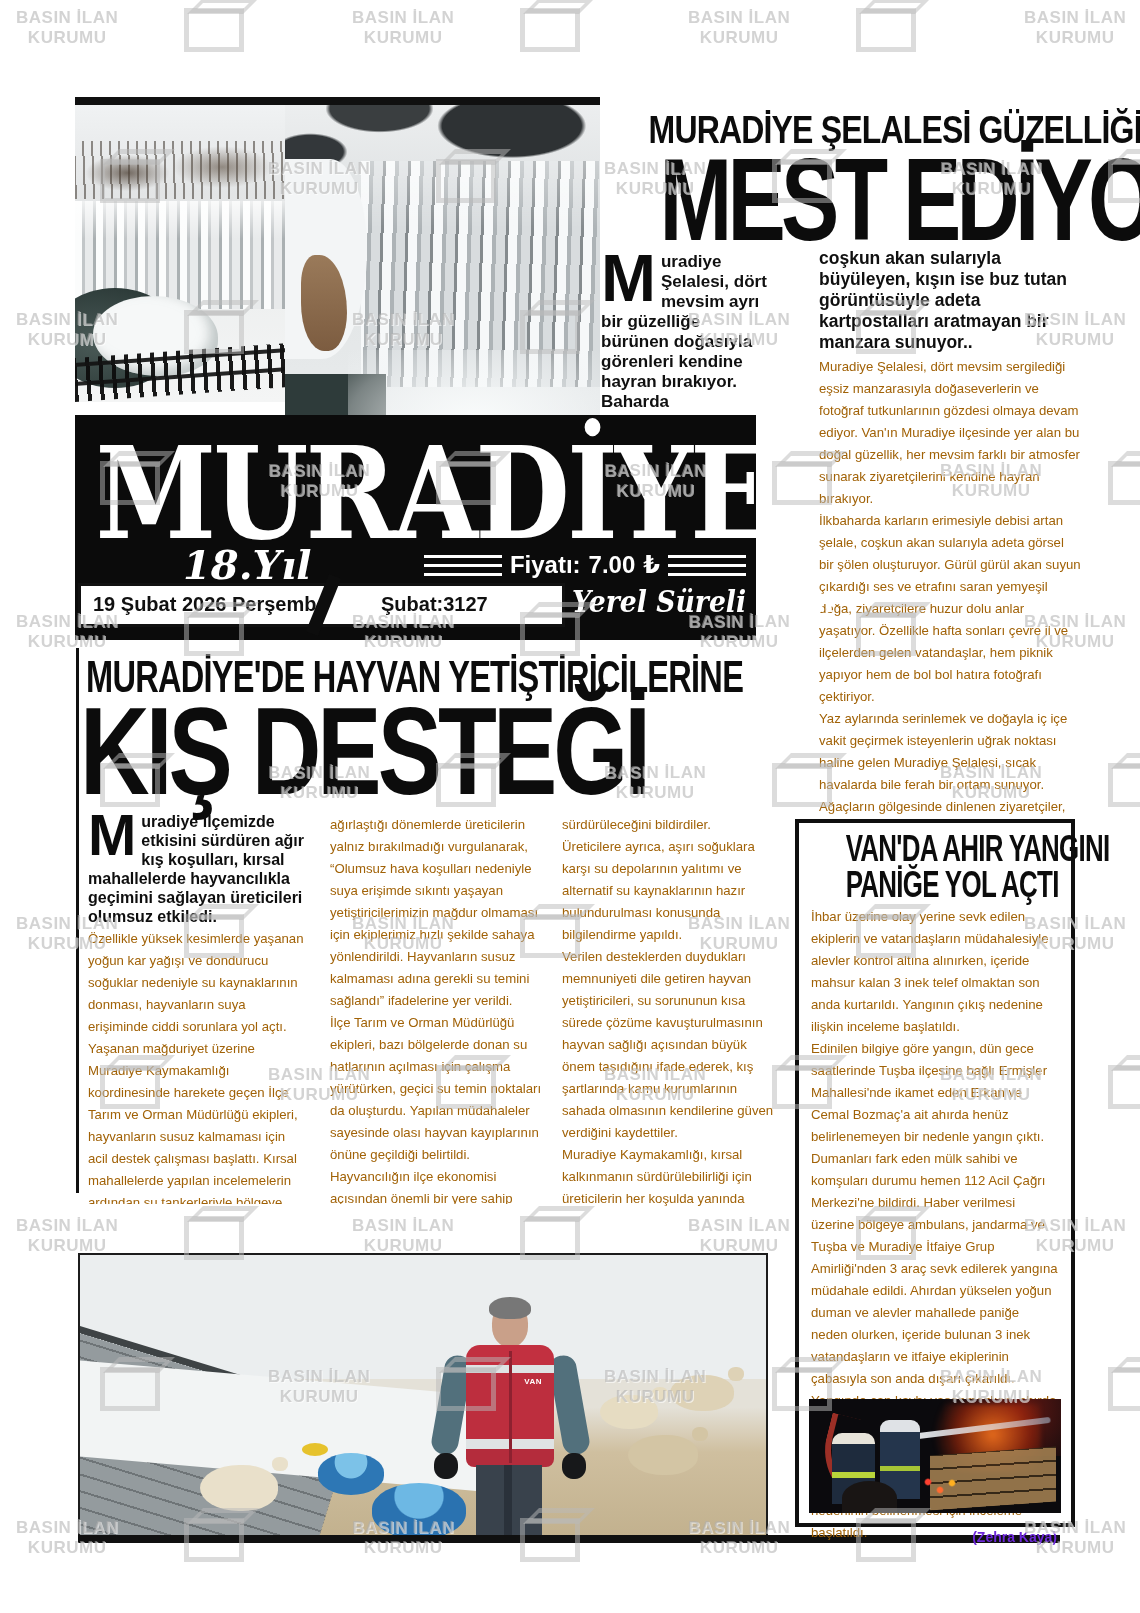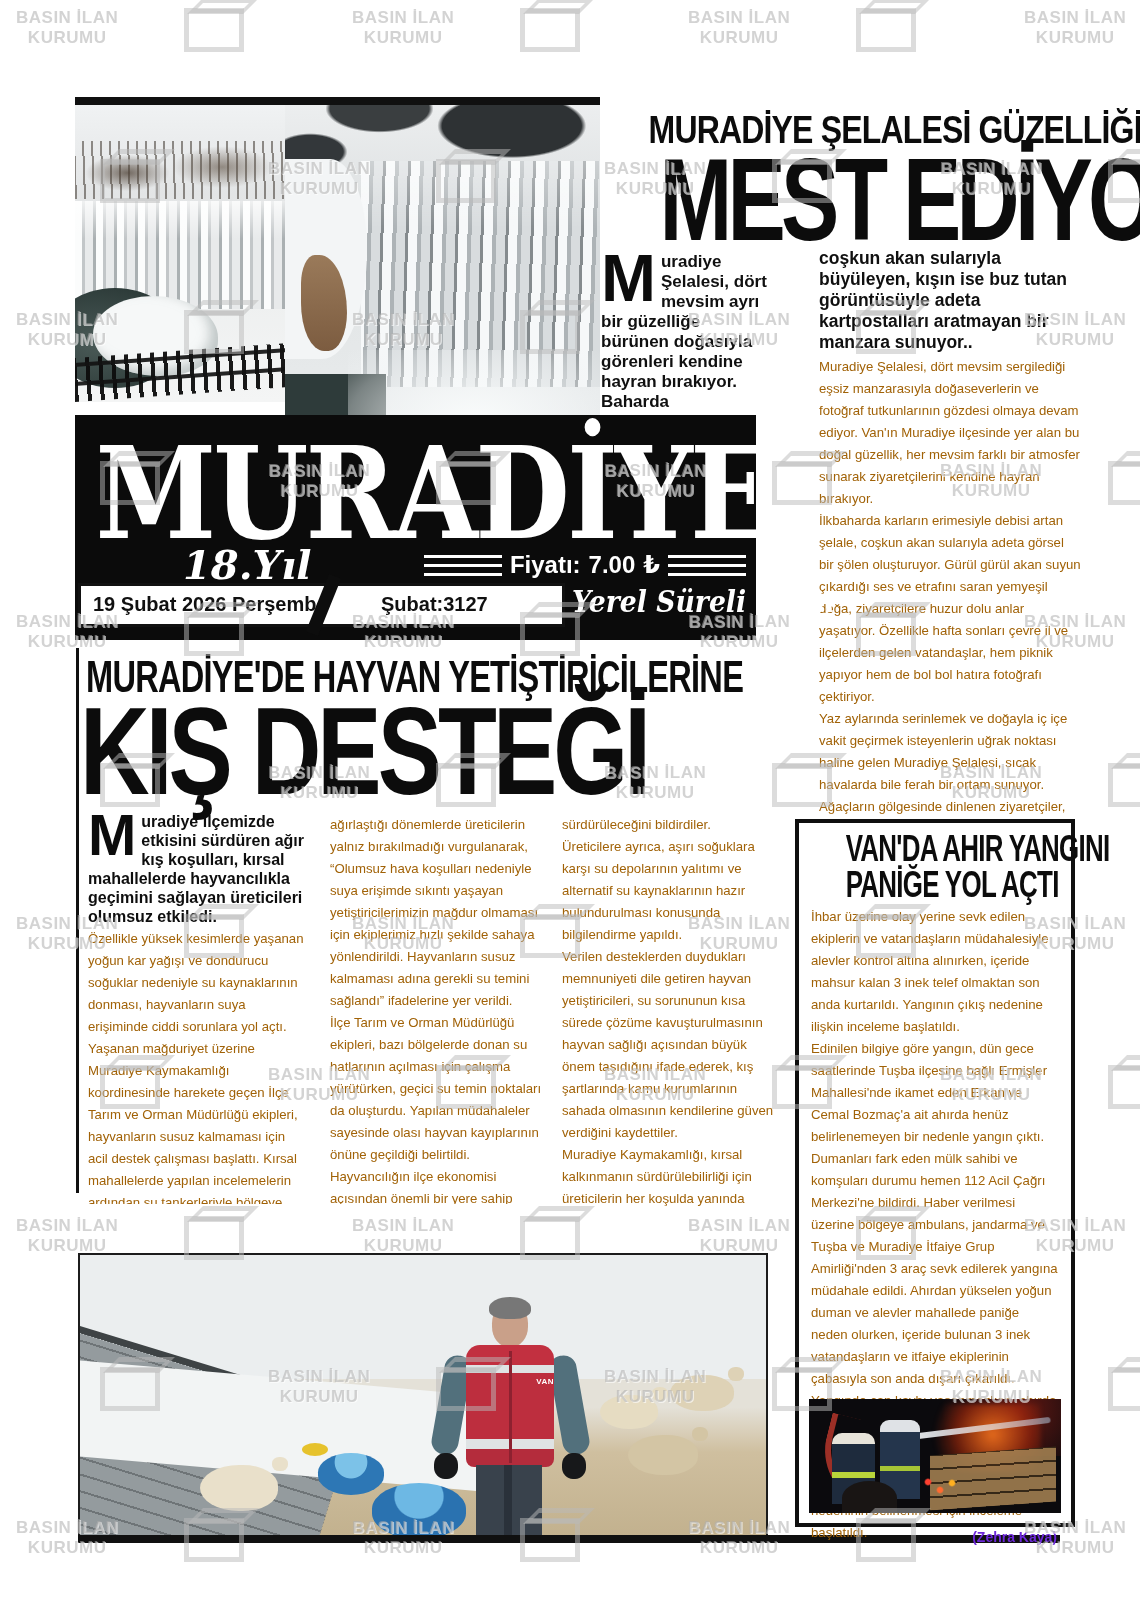--- a/index.html
+++ b/index.html
@@ -104,21 +104,21 @@
                  radial-gradient(26px 15px at 130px 78px,#c7b astransparent),
                  radial-gradient(26px 15px at 130px 78px,#c7b astransparent 70%);}
   .goat{position:absolute;background:#e6dcc2;border-radius:50% 45% 45% 50%;}
   .goat::after{content:"";position:absolute;right:-10px;top:-8px;width:16px;height:14px;background:inherit;border-radius:45%;}
   .pf-man{position:absolute;left:330px;top:48px;width:200px;height:234px;}
   .pf-head{position:absolute;left:82px;top:0;width:36px;height:44px;background:#c9a089;border-radius:46%;}
   .pf-head::before{content:"";position:absolute;left:-3px;top:-6px;width:42px;height:22px;background:#777;border-radius:50% 50% 40% 40%;}
   .pf-vest{position:absolute;left:56px;top:42px;width:88px;height:122px;border-radius:14px 14px 8px 8px;
       background:linear-gradient(180deg,#c23040 0 20px,#dfe3e4 20px 28px,#bd2e3e 28px 94px,#dfe3e4 94px 104px,#b42c3c 104px);}
   .pf-vest::after{content:"";position:absolute;left:43px;top:6px;width:3px;height:112px;background:#8d2130;}
-  .pf-vest-label{position:absolute;right:0;top:32px;color:#fff;font-size:8px;font-weight:bold;letter-spacing:.5px;}
+  .pf-vest-label{position:absolute;right:12px;top:32px;color:#fff;font-size:8px;font-weight:bold;letter-spacing:.5px;}
   .pf-armL{position:absolute;left:28px;top:52px;width:27px;height:100px;background:#52707c;border-radius:13px;transform:rotate(10deg);}
   .pf-armR{position:absolute;left:146px;top:52px;width:27px;height:100px;background:#52707c;border-radius:13px;transform:rotate(-10deg);}
   .pf-gloveL{position:absolute;left:24px;top:150px;width:24px;height:26px;background:#17181a;border-radius:45%;}
   .pf-gloveR{position:absolute;left:152px;top:150px;width:24px;height:26px;background:#17181a;border-radius:45%;}
   .pf-pants{position:absolute;left:66px;top:162px;width:66px;height:72px;
       background:linear-gradient(90deg,#39424c 0 28px,#2a313a 28px 36px,#39424c 36px);}
   .pf-bucket1{position:absolute;left:238px;top:198px;width:66px;height:42px;border-radius:50%/46%;
       background:radial-gradient(ellipse at 50% 22%,#7cc2e8 34%,#2d77b5 36% 78%,#1e5c94);}
   .pf-bucket2{position:absolute;left:292px;top:228px;width:94px;height:56px;border-radius:50%/46%;
       background:radial-gradient(ellipse at 50% 24%,#6db8e4 36%,#2a72b0 38% 78%,#1b568c);}

